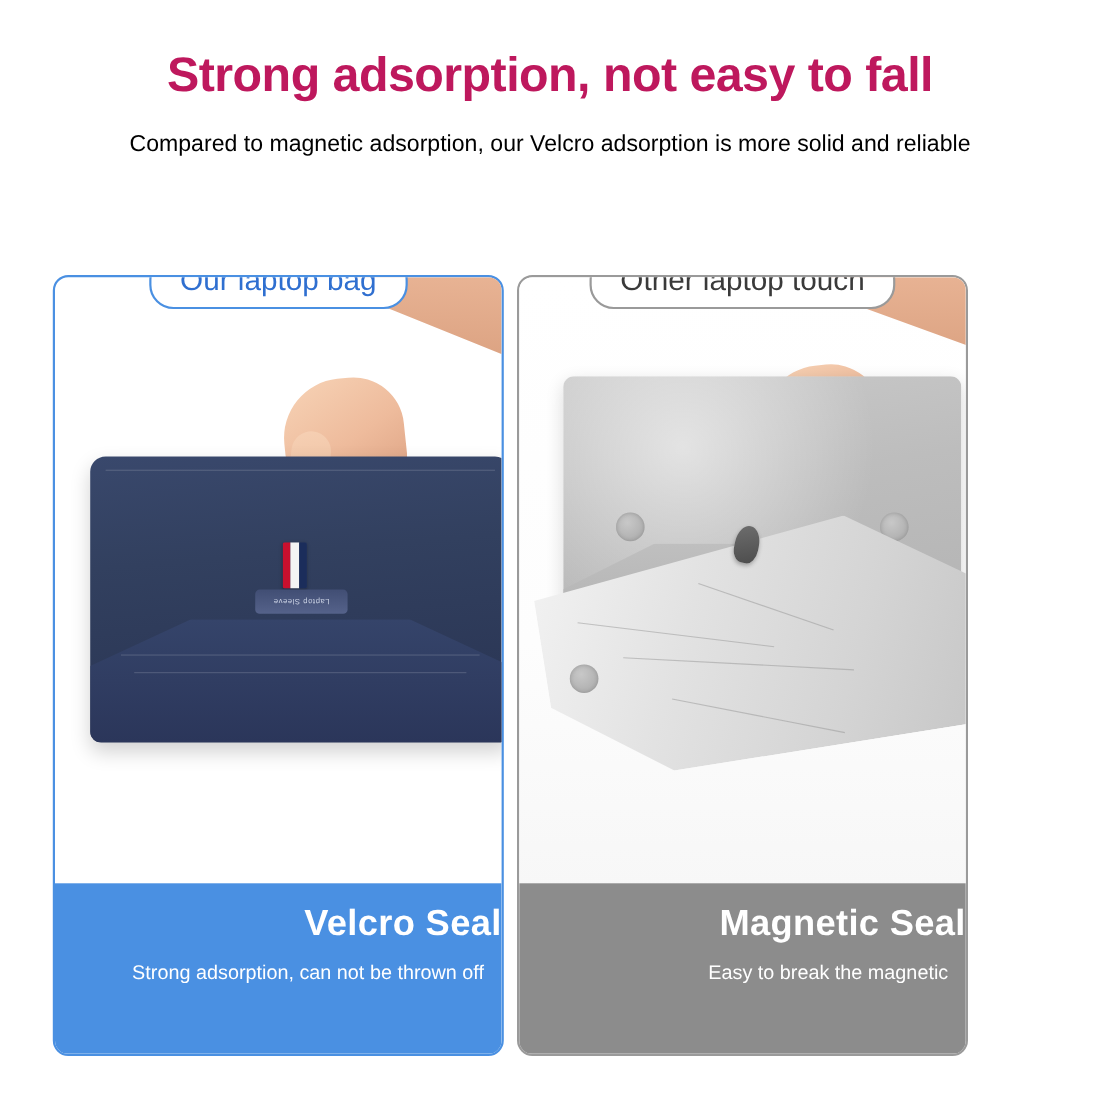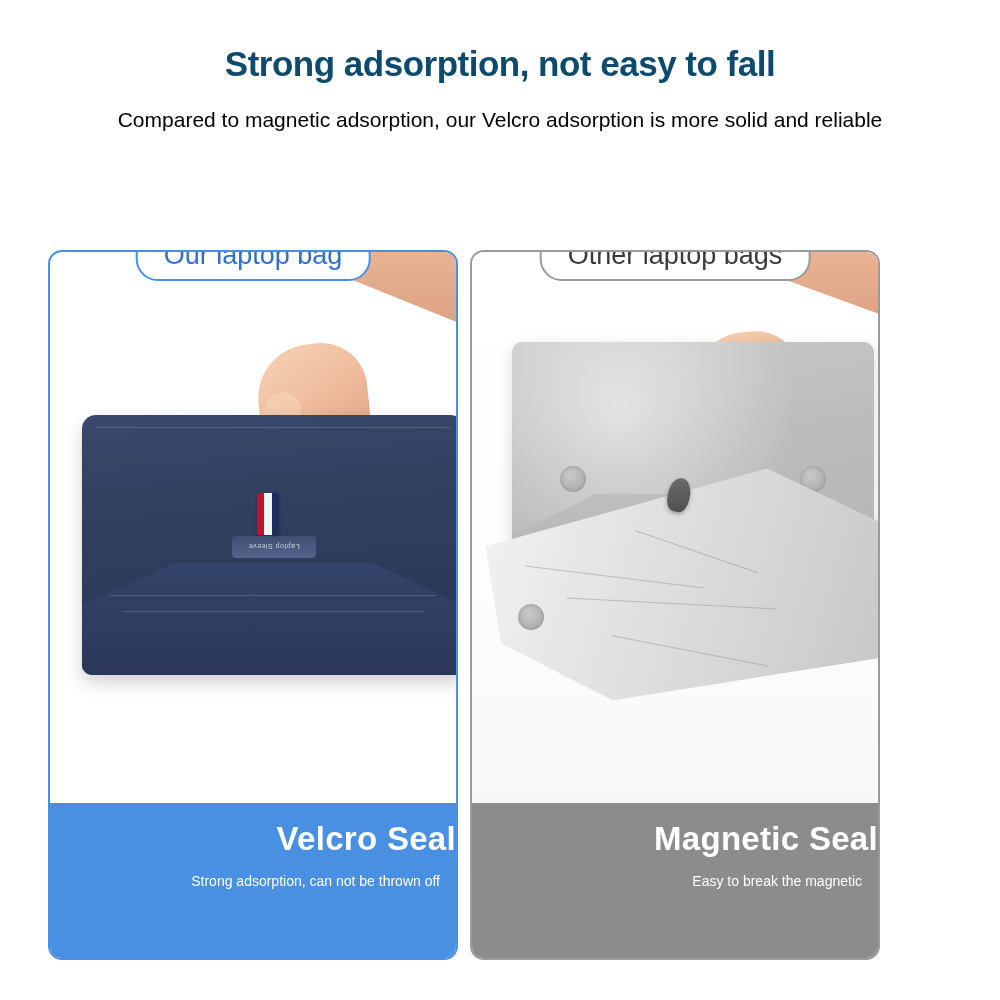--- a/index.html
+++ b/index.html
@@ -12,24 +12,24 @@
     height: 1000px;
     font-family: "Liberation Sans", sans-serif;
     color: #1a1a1a;
     overflow: hidden;
     position: relative;
   }
 
   
   .headline {
     text-align: center;
-    font-size: 35px;
+    font-size: 44px;
     font-weight: 700;
     letter-spacing: -0.5px;
-    color: #0c4a6e;
+    color: #be185d;
     margin: 44px 0 0 0;
     line-height: 1.15;
   }
   .subhead {
     text-align: center;
     font-size: 21px;
     font-weight: 400;
     color: #000000;
     margin: 22px 0 0 0;
     line-height: 1.3;
@@ -257,21 +257,21 @@
     margin-top: 44px;
   }
   .band-title {
     font-size: 33px;
     font-weight: 700;
     letter-spacing: .3px;
     margin: 0 0 14px 0;
     line-height: 1.1;
   }
   .band-sub {
-    font-size: 14px;
+    font-size: 18px;
     font-weight: 400;
     line-height: 1.45;
     margin: 0;
     padding: 0 16px;
   }
 </style>
 </head>
 <body>
 
 <h1 class="headline">Strong adsorption, not easy to fall</h1>
@@ -303,21 +303,21 @@
       </div>
     </div>
 
     <div class="band">
       <div class="band-title">Velcro Seal</div>
       <p class="band-sub">Strong adsorption, can not be thrown off</p>
     </div>
   </div>
 
   <div class="panel other">
-    <div class="pill">Other laptop bags</div>
+    <div class="pill">Other laptop touch</div>
 
     <div class="stage">
       <div class="grey-bg"></div>
 
       <div class="arm" style="left:268px; top:-4px; width:230px; height:96px; transform:rotate(20deg); transform-origin:right center; border-radius:60px 0 0 60px;"></div>
       <div class="hand" style="left:222px; top:80px; width:108px; height:100px; border-radius:52px 46px 30px 40px; transform:rotate(-6deg);"></div>
       <div class="finger" style="left:225px; top:126px; width:35px; height:88px; transform:rotate(5deg);"></div>
       <div class="nail" style="left:231px; top:186px; width:22px; height:25px;"></div>
 
       <div class="grey-bag">

